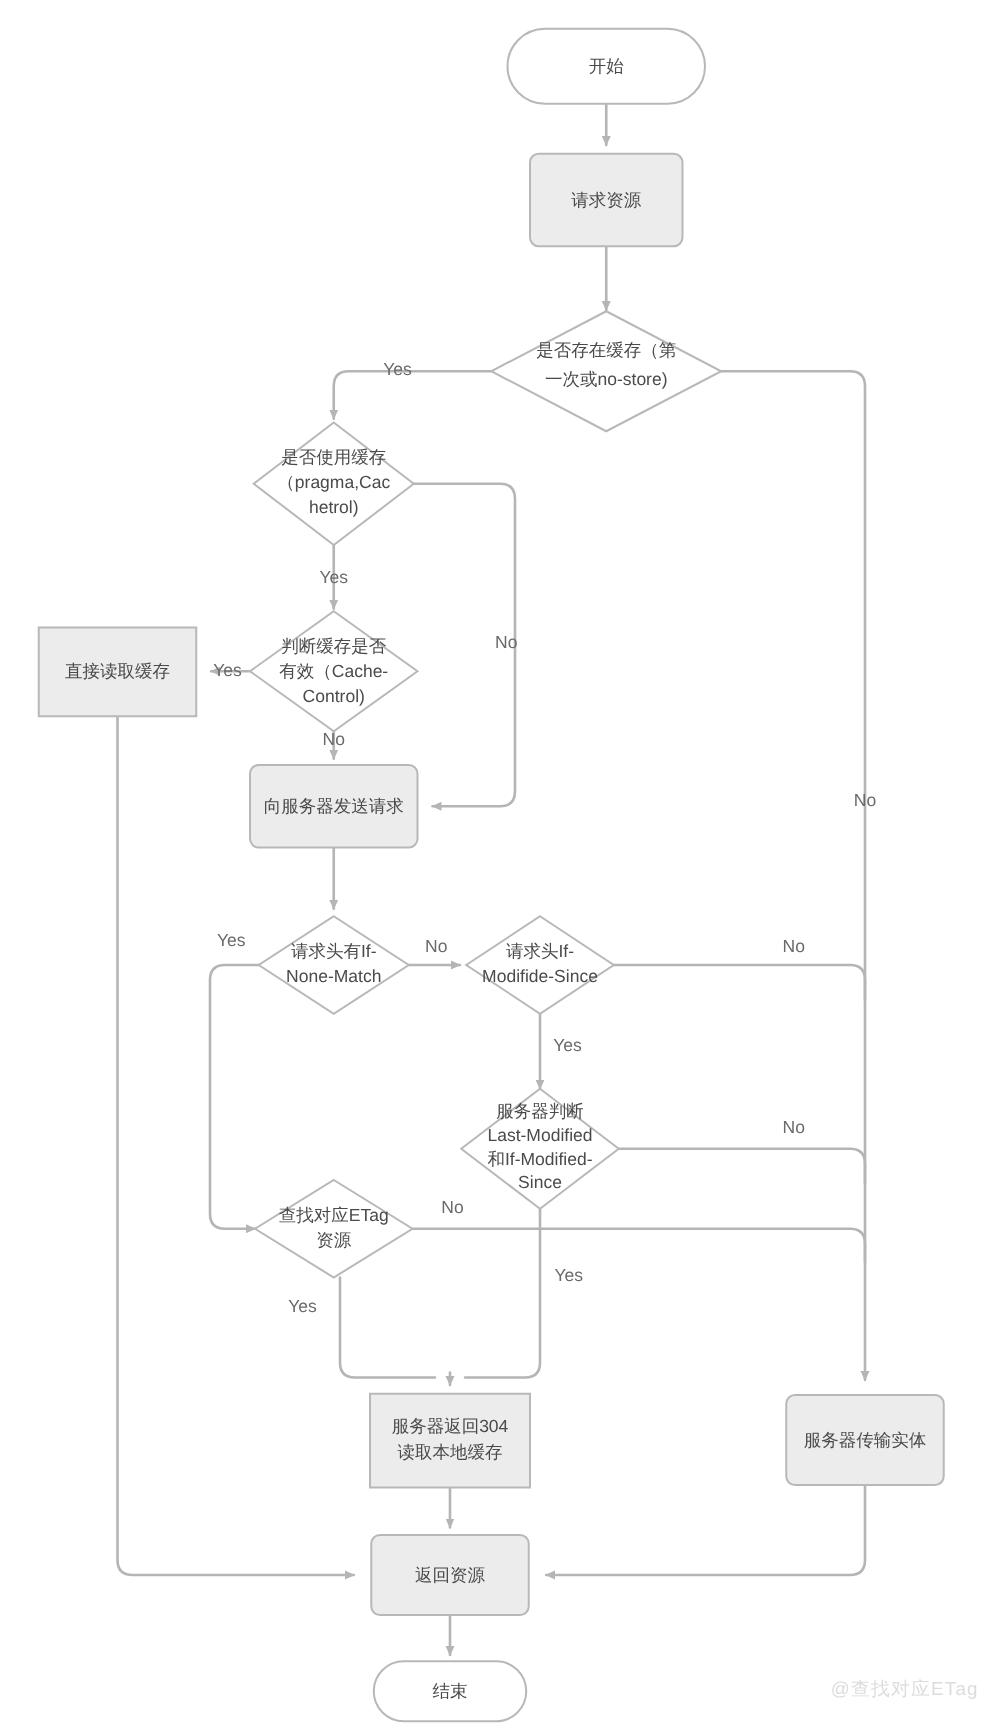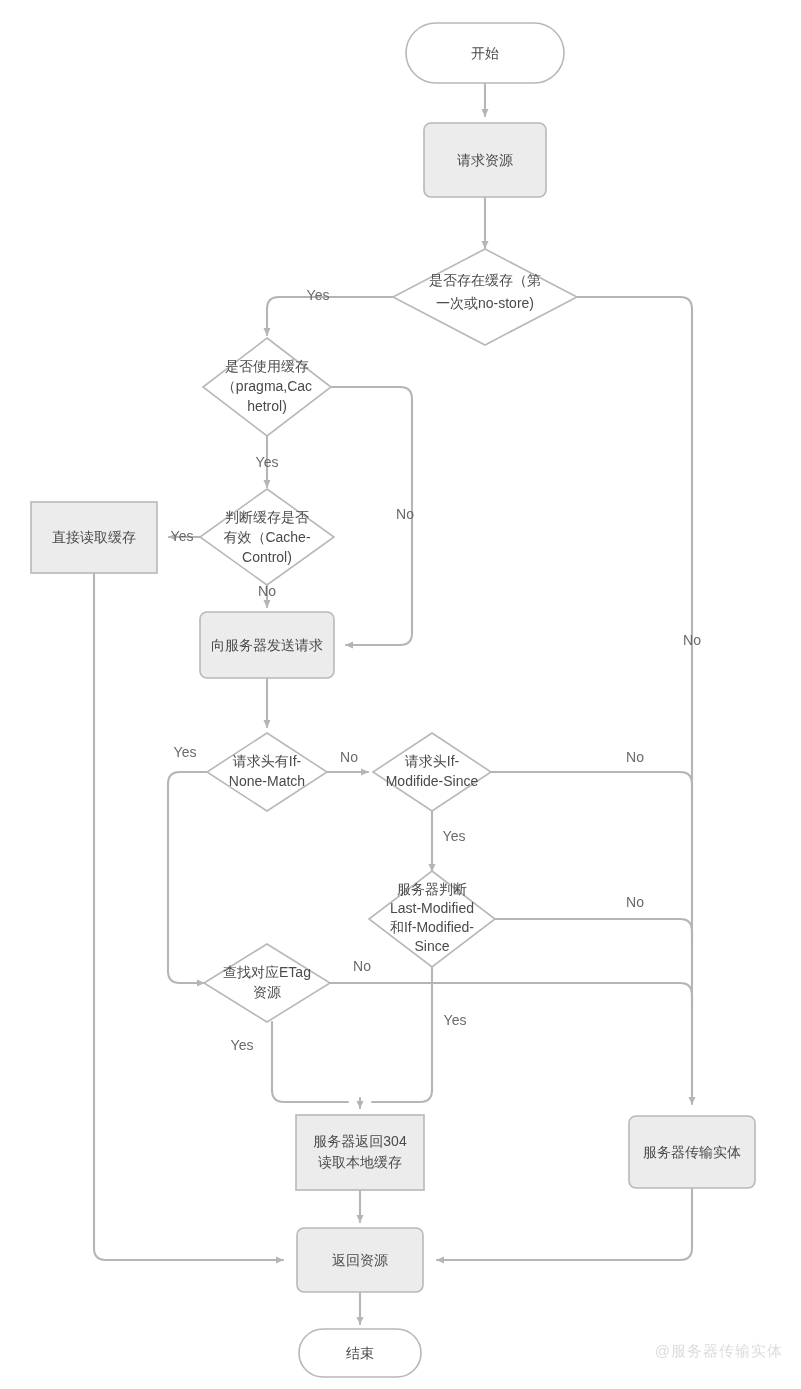--- a/index.html
+++ b/index.html
@@ -236,14 +236,14 @@
       <text class="node-text" x="360" y="1261">返回资源</text>
     </g>
 
     <g>
       <rect class="node-shape node-fill-white" x="299" y="1329" width="122" height="48" rx="24" ry="24"></rect>
       <text class="node-text" x="360" y="1354">结束</text>
     </g>
 
   </svg>
 
-  <div class="watermark">@服务器传输实体</div>
+  <div class="watermark">@查找对应ETag</div>
 </div>
 
 </body></html>

